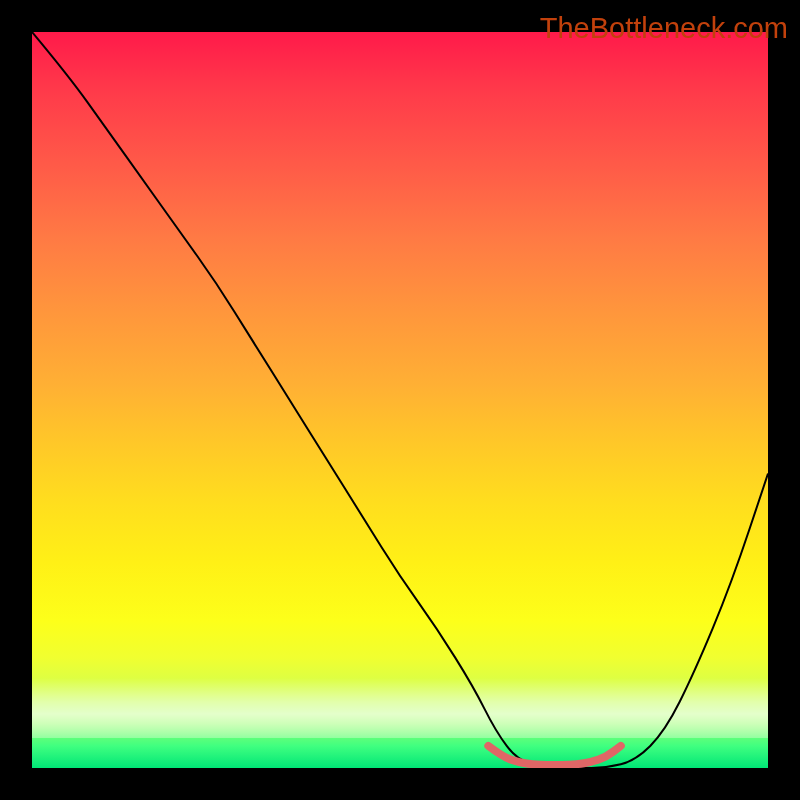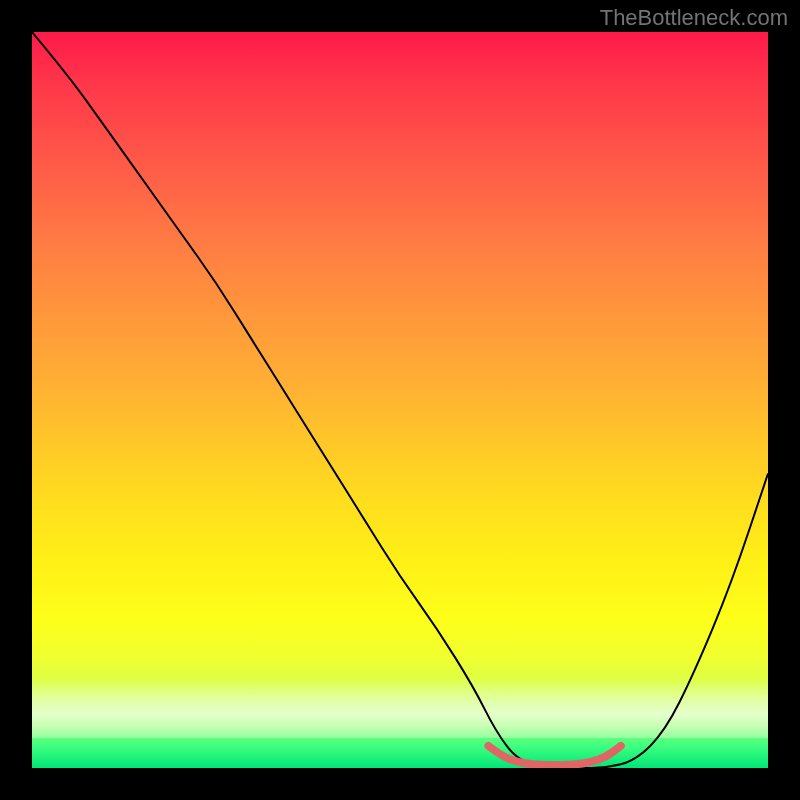--- a/index.html
+++ b/index.html
@@ -6,24 +6,24 @@
     margin: 0;
     padding: 0;
     width: 800px;
     height: 800px;
     background: #000;
     position: relative;
     font-family: Arial, sans-serif;
   }
   .watermark {
     position: absolute;
-    top: 5px;
+    top: 12px;
     right: 12px;
-    color: #737373;
-    font-size: 22px;
+    color: #c2410c;
+    font-size: 29px;
     font-weight: 500;
     z-index: 10;
   }
   .chart-area {
     position: absolute;
     left: 32px;
     top: 32px;
     width: 736px;
     height: 736px;
     overflow: hidden;

